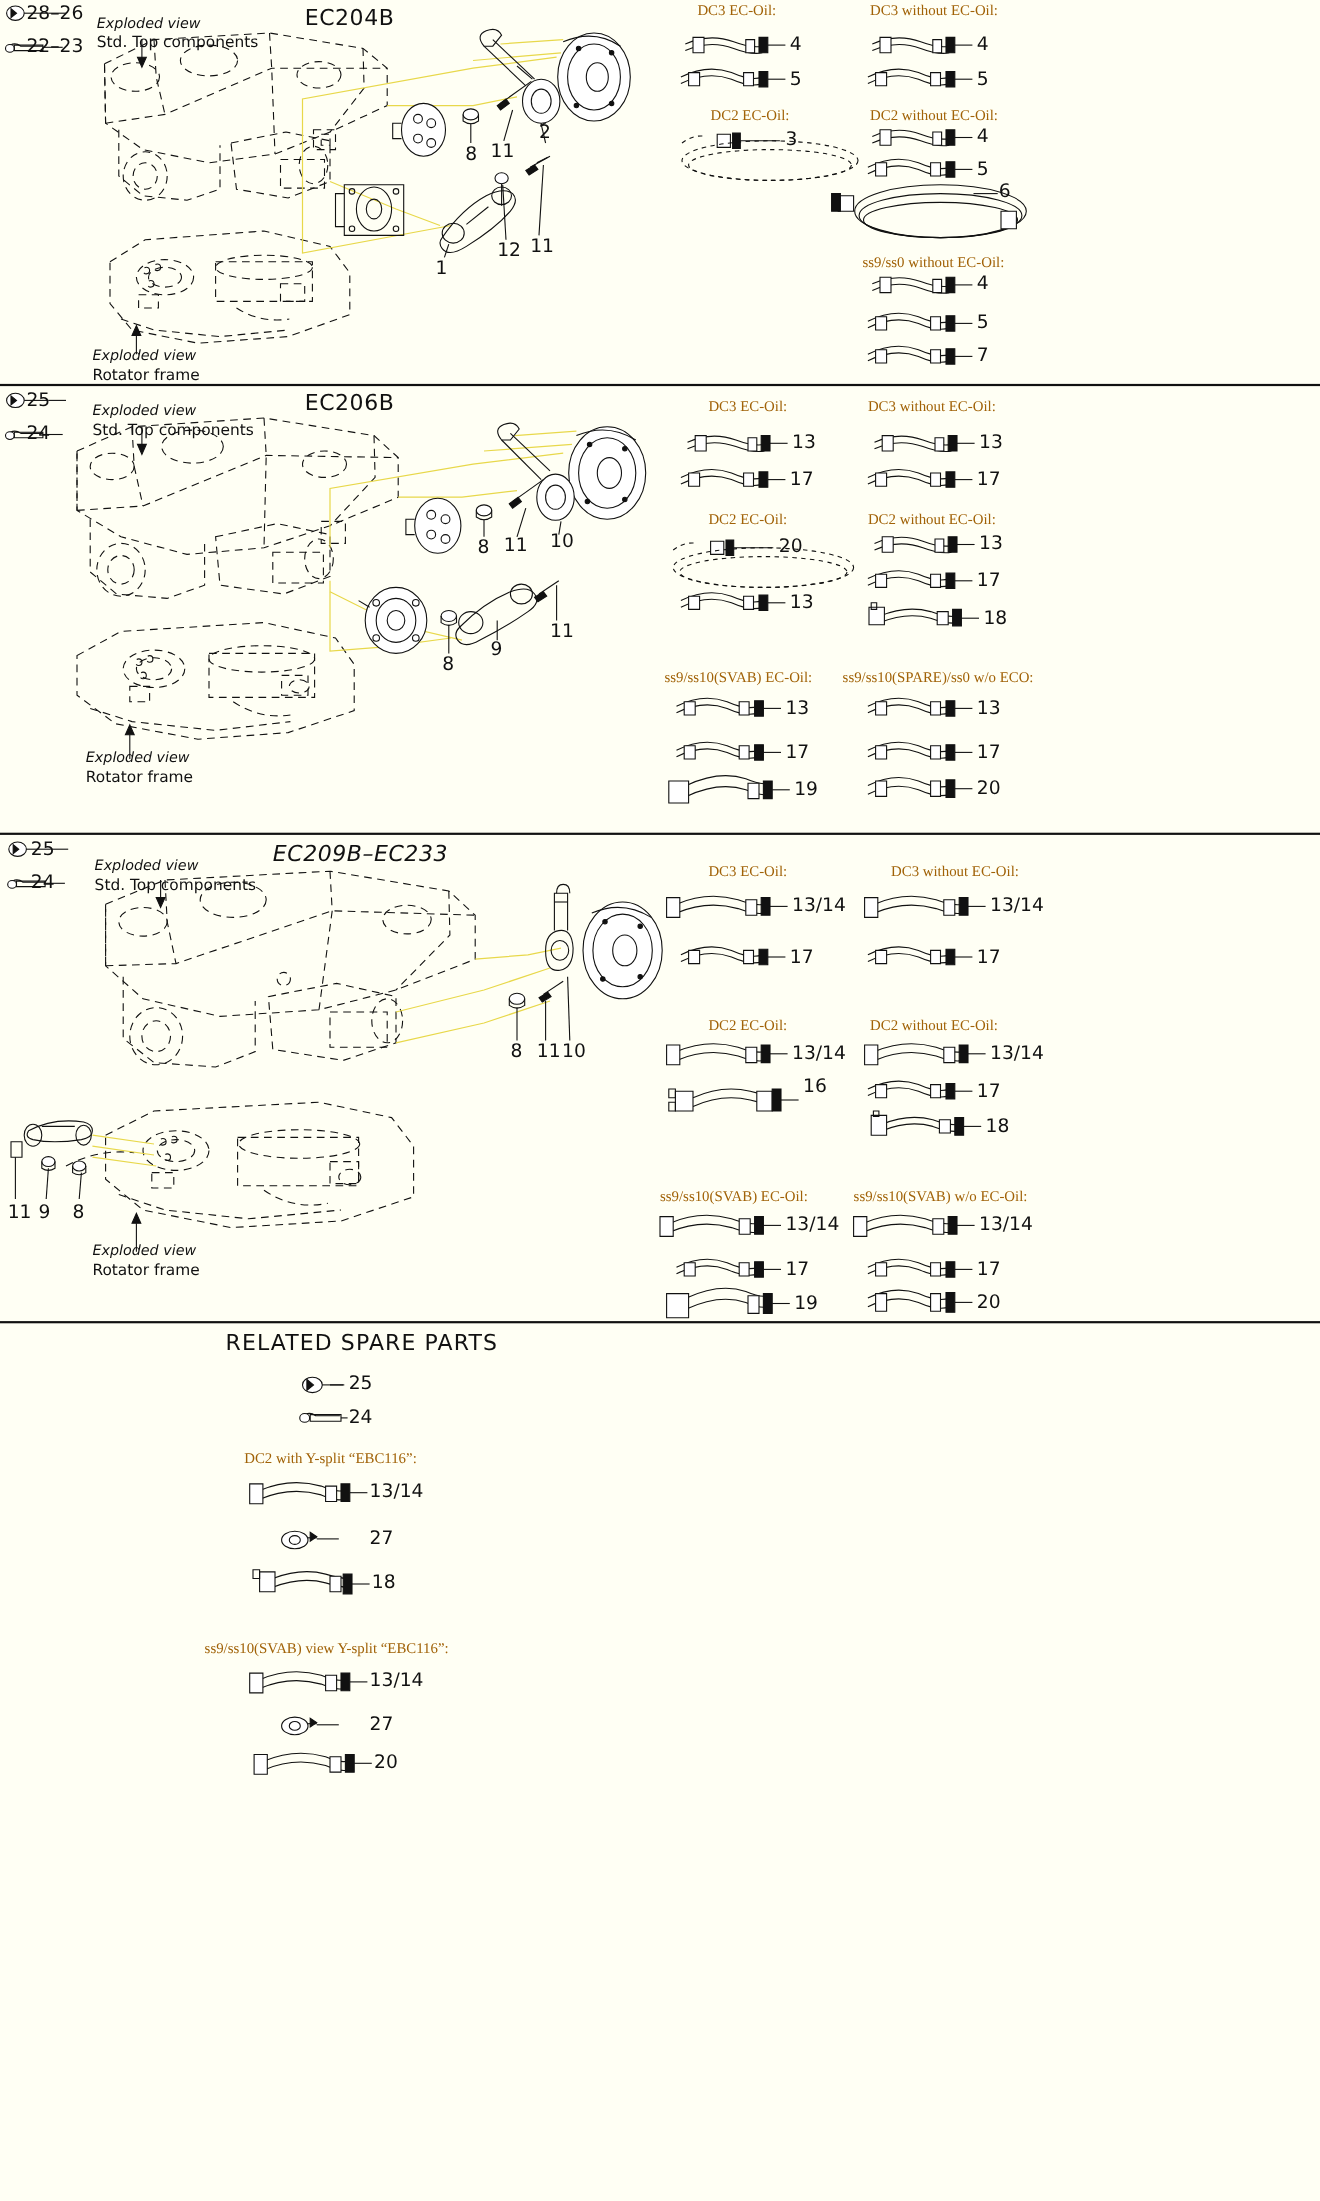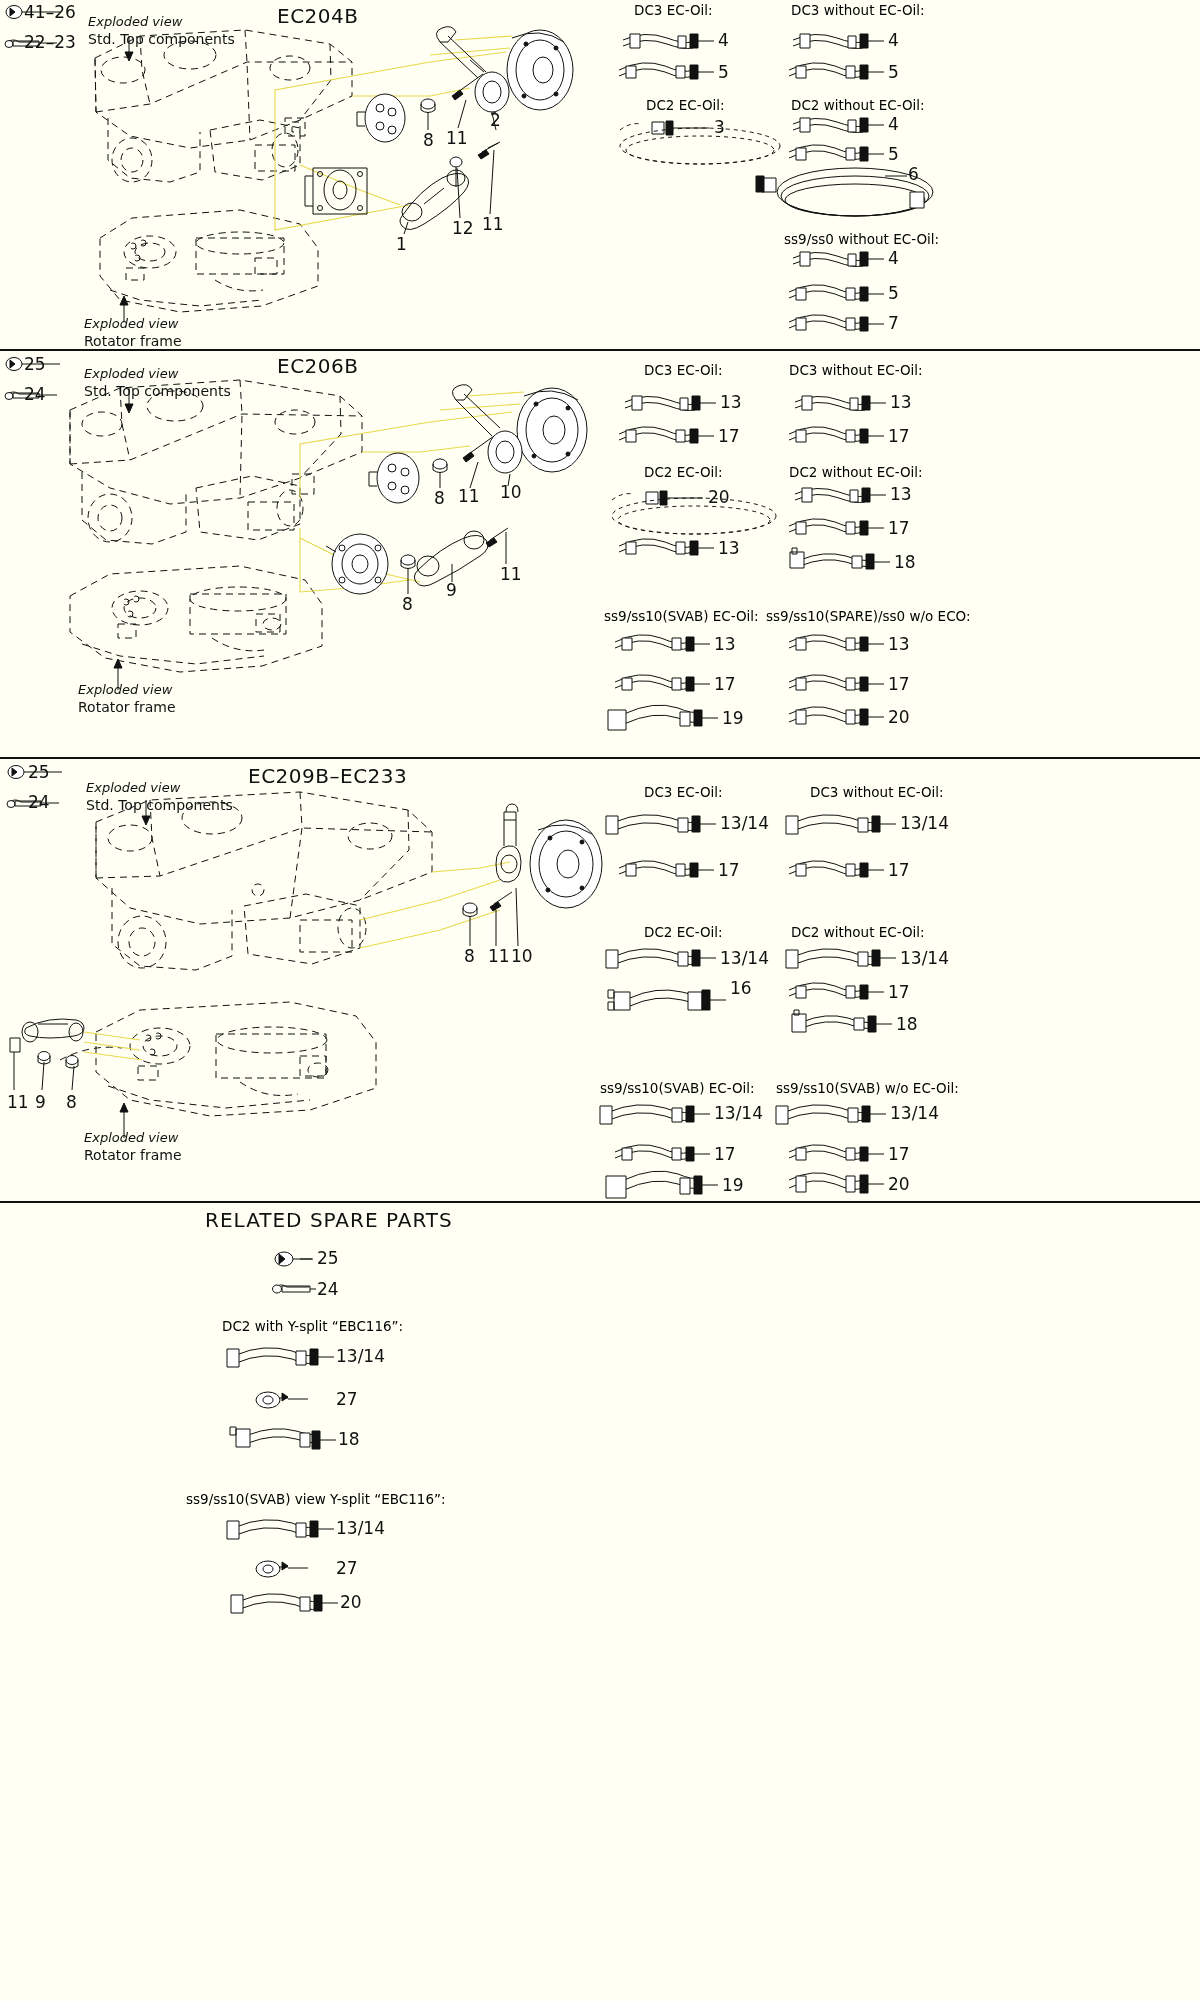--- a/index.html
+++ b/index.html
@@ -13,21 +13,21 @@
   }
   .section{position:absolute;left:0;width:1200px;box-sizing:border-box;}
   .sec-divider{position:absolute;left:0;width:1200px;height:2px;background:#111;}
   .title{
     position:absolute;font-size:20px;letter-spacing:.5px;color:#111;
     font-family:"DejaVu Sans", sans-serif;
   }
   .lbl{position:absolute;font-size:14px;color:#111;white-space:nowrap;}
   .lbl-it{position:absolute;font-size:13px;font-style:italic;color:#111;white-space:nowrap;}
   .num{position:absolute;font-size:17px;color:#111;white-space:nowrap;}
-  .grouphdr{position:absolute;font-size:13.5px;color:#000000;white-space:nowrap;}
+  .grouphdr{position:absolute;font-size:13.5px;color:#a16207;white-space:nowrap;font-family:Liberation Serif, serif;}
   .rel-title{position:absolute;font-size:20px;letter-spacing:1px;color:#111;white-space:nowrap;}
   svg{position:absolute;left:0;top:0;overflow:visible;}
   .ln{stroke:#111;stroke-width:1;fill:none;}
   .ln-y{stroke:#e8d84a;stroke-width:1.1;fill:none;}
   .ln-d{stroke:#111;stroke-width:1;fill:none;stroke-dasharray:7 5;}
   .ln-d2{stroke:#111;stroke-width:1;fill:none;stroke-dasharray:4 4;}
   .fillw{fill:#fff;stroke:#111;stroke-width:1;}
   .fillk{fill:#111;stroke:#111;stroke-width:1;}
 </style>
 </head>
@@ -171,21 +171,21 @@
     <path class="ln" d="M497 110 L497 110"></path>
     <path class="ln" d="M494 113 L494 112"></path>
     <path class="ln" d="M498 112 L498 112"></path>
     <path class="ln" d="M492 112 L492 114 L496 112"></path>
     <path class="ln" d="M492 113 L496 130"></path>
     <path class="ln" d="M408 222 L404 234"></path>
     <path class="ln" d="M457 168 L460 218"></path>
     <path class="ln" d="M494 150 L490 214"></path>
   </svg>
 
-  <div class="num" style="left:24px;top:2px;">41–26</div>
+  <div class="num" style="left:24px;top:2px;">28–26</div>
   <div class="num" style="left:24px;top:32px;text-align:right;">22–23</div>
 
   <div class="lbl-it" style="left:88px;top:14px;">Exploded view</div>
   <div class="lbl" style="left:88px;top:31px;">Std. Top components</div>
   <div class="lbl-it" style="left:84px;top:316px;">Exploded view</div>
   <div class="lbl" style="left:84px;top:333px;">Rotator frame</div>
 
   <div class="num" style="left:423px;top:130px;">8</div>
   <div class="num" style="left:446px;top:128px;">11</div>
   <div class="num" style="left:490px;top:110px;">2</div>
@@ -598,21 +598,21 @@
   <div class="num" style="left:714px;top:282px;">13</div>
   <div class="num" style="left:714px;top:322px;">17</div>
   <div class="num" style="left:722px;top:356px;">19</div>
   <div class="num" style="left:888px;top:282px;">13</div>
   <div class="num" style="left:888px;top:322px;">17</div>
   <div class="num" style="left:888px;top:355px;">20</div>
 </div>
 
 <div class="section" style="top:760px;height:441px;">
 
-  <div class="title" style="left:248px;top:4px;">EC209B–EC233</div>
+  <div class="title" style="left:248px;top:4px;font-style:italic;">EC209B–EC233</div>
 
   <svg width="1200" height="441">
     <g>
       <ellipse cx="16" cy="12" rx="8" ry="6.5" class="fillw"></ellipse>
       <path class="ln" d="M24 12 h22"></path>
       <path class="fillk" d="M12 8 l5 4 l-5 4 z"></path>
     </g>
     <path class="ln" d="M46 12 h16"></path>
     <g>
       <path class="ln" d="M8 44 q6 -7 13 -2 l20 0"></path>

